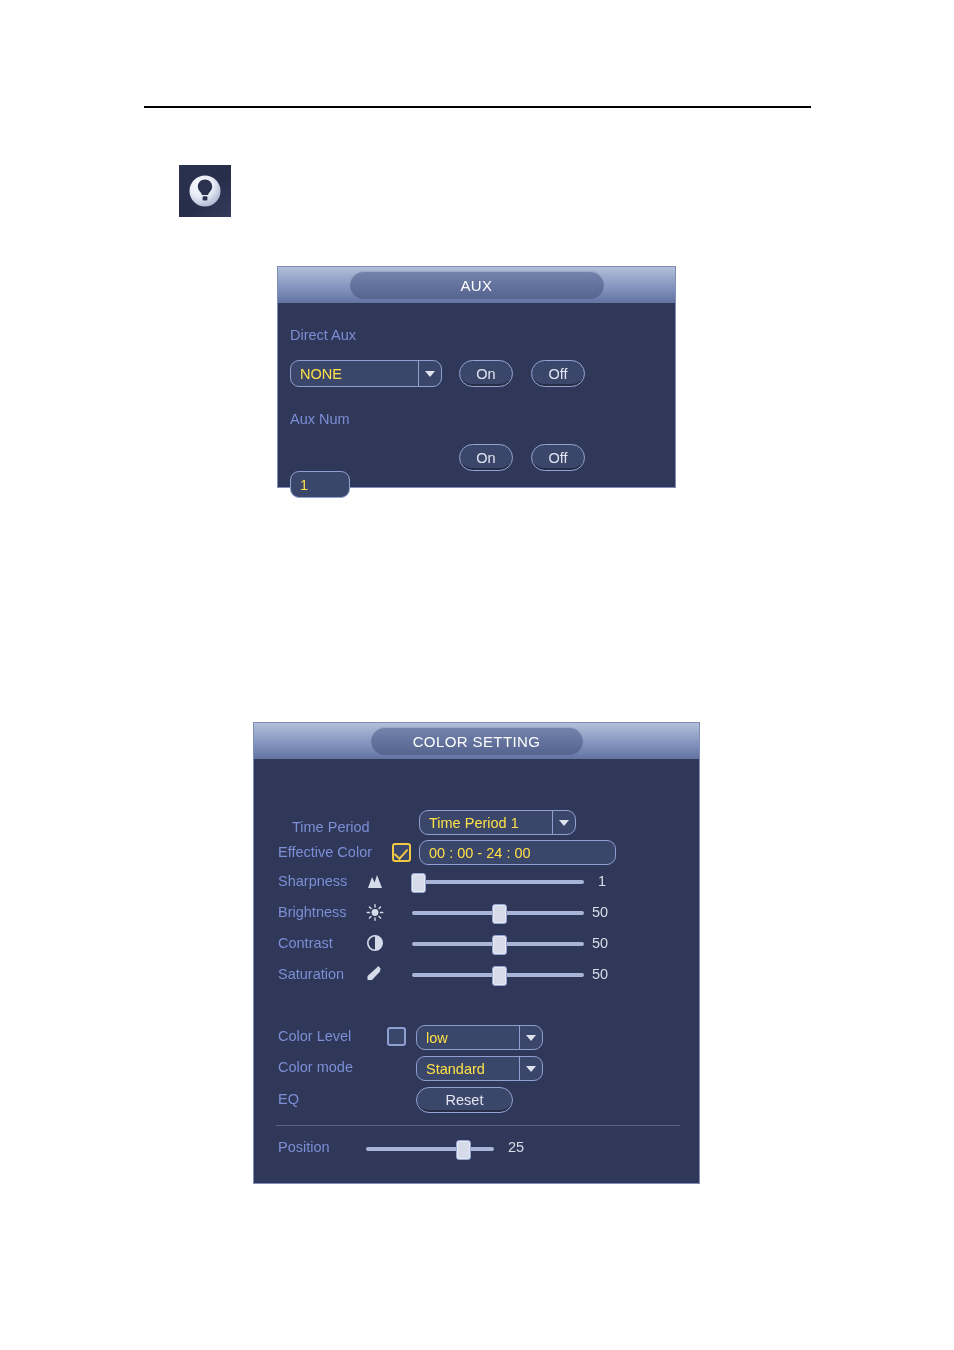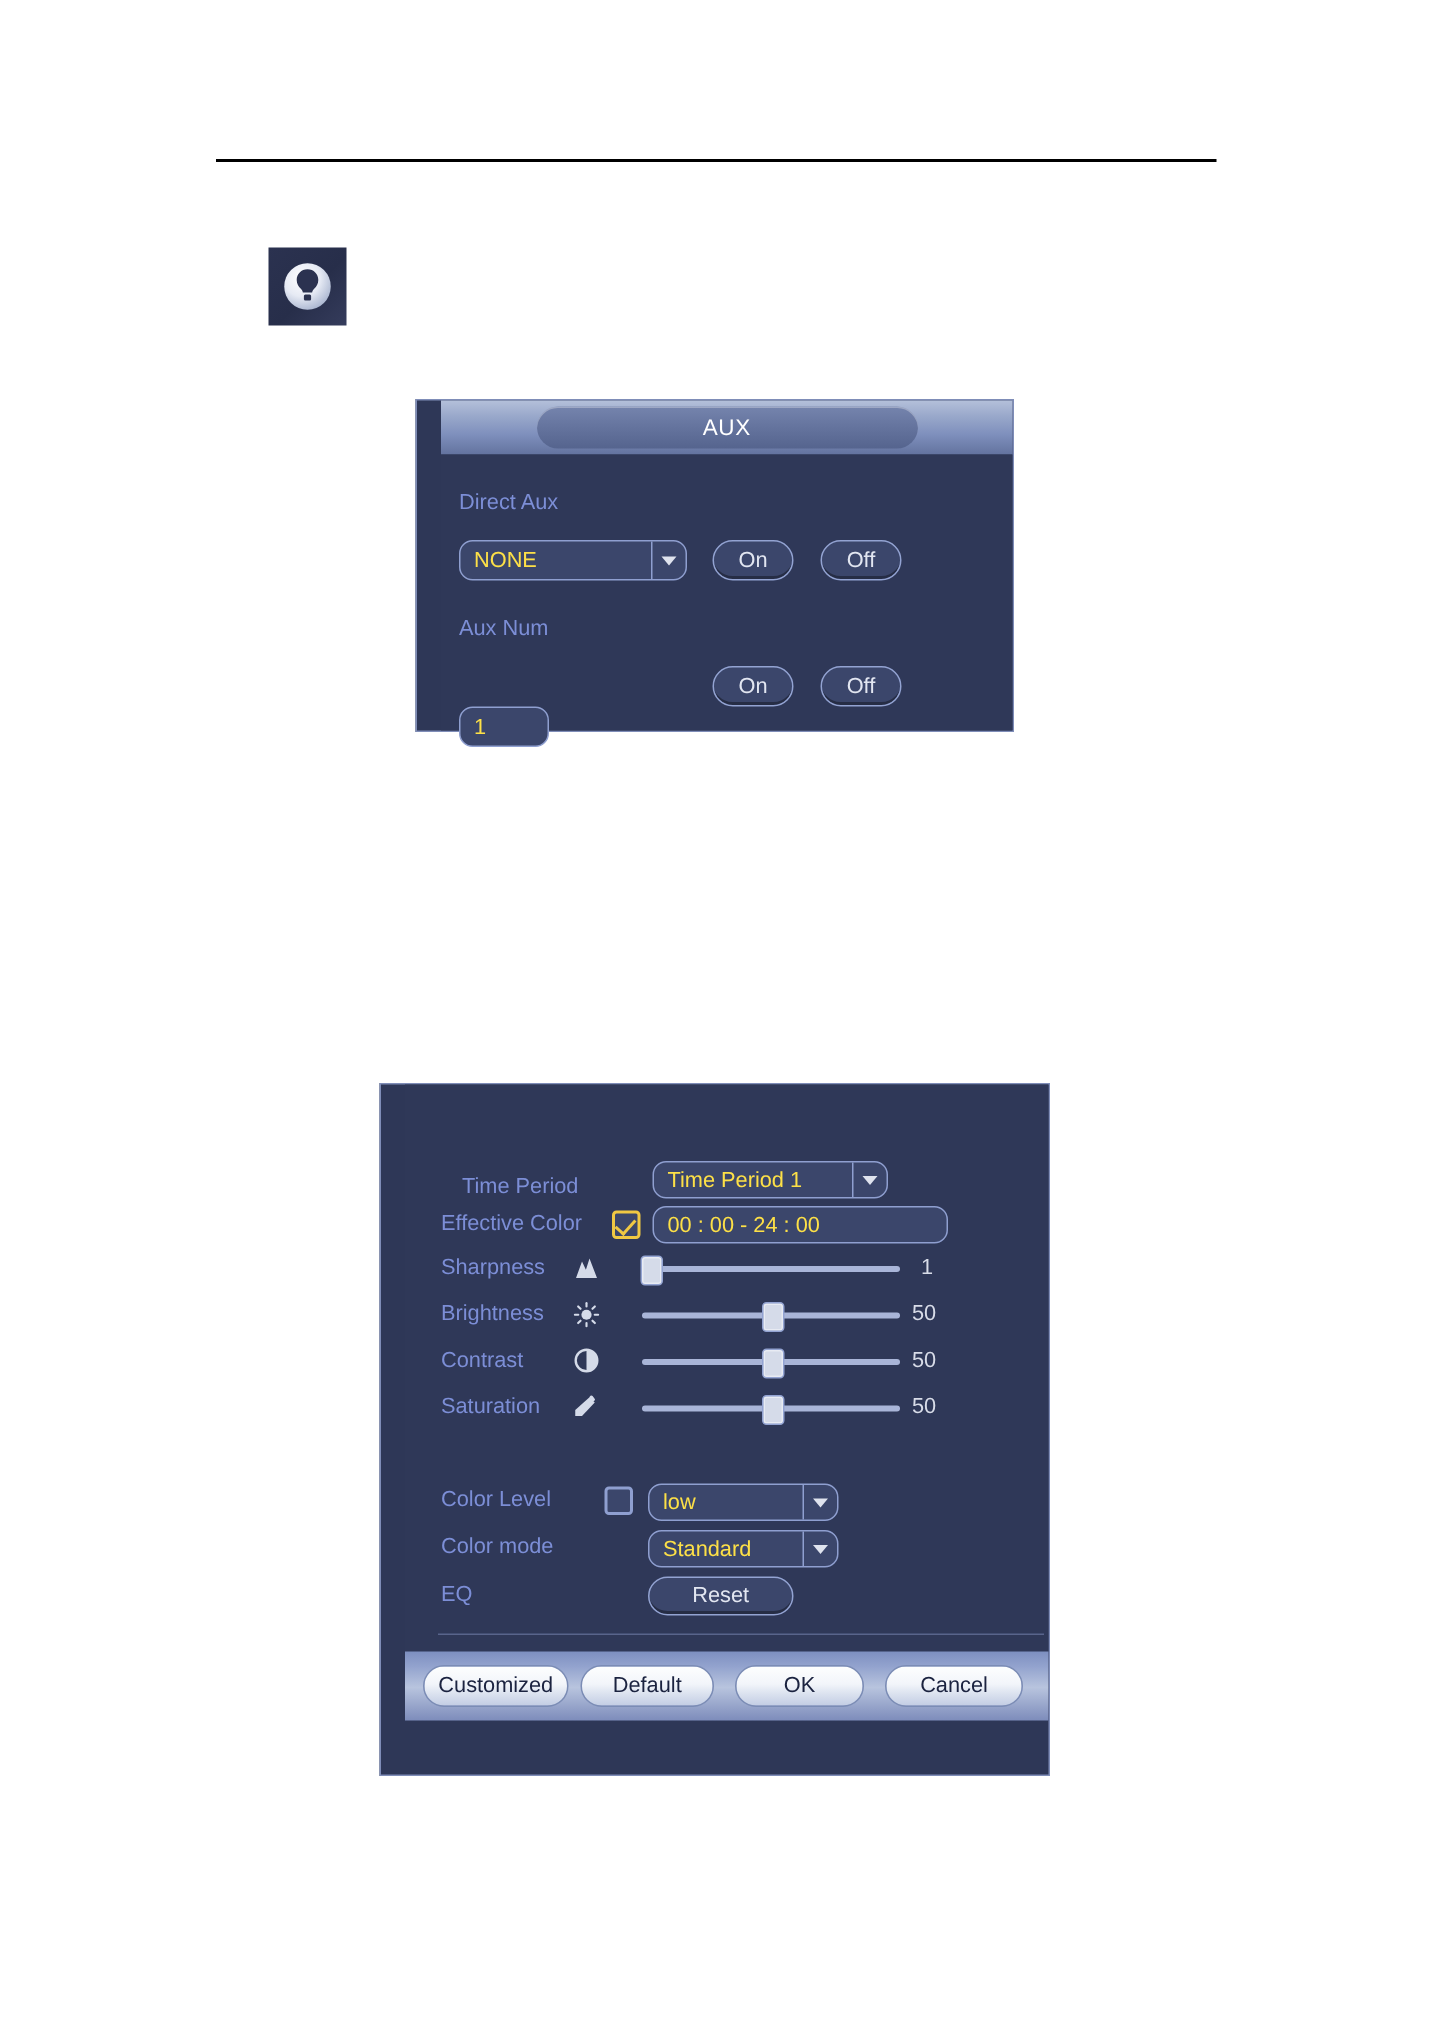--- a/index.html
+++ b/index.html
@@ -55,21 +55,20 @@
     justify-content: center;
   }
   .tip-icon svg { display: block; }
 
   
   .dvr-dialog {
     position: absolute;
     box-sizing: border-box;
     border: 1px solid #7f8db8;
     background: #2e3757;
-    padding-left: 16px;
   }
   .dvr-titlebar {
     position: relative;
     height: 36px;
     background: linear-gradient(to bottom, #b4c0da 0%, #9aa9cb 28%, #7f90bd 62%, #63739f 100%);
     display: flex;
     align-items: center;
     justify-content: center;
   }
   .dvr-title-pill {
@@ -276,20 +275,23 @@
 
     <div class="dvr-field" style="left:12px; top:141px; width:60px; height:27px;">
       <span class="fv">1</span>
     </div>
     <div class="dvr-btn" style="position:absolute; left:181px; top:141px; width:54px; height:27px;">On</div>
     <div class="dvr-btn" style="position:absolute; left:253px; top:141px; width:54px; height:27px;">Off</div>
   </div>
 </div>
 
 <div class="dvr-dialog" style="left:253px; top:722px; width:447px; height:462px;">
+  <div class="dvr-titlebar">
+    <div class="dvr-title-pill" style="width:212px;">COLOR SETTING</div>
+  </div>
   <div class="dvr-body" style="height:424px;">
 
     <div class="row" style="left:24px; top:60px;margin-left:14px;">
       <span class="dvr-label">Time Period</span>
     </div>
     <div class="dvr-field select" style="position:absolute; left:165px; top:51px; width:157px; height:25px;">
       <span class="fv">Time Period 1</span>
       <span class="arrowbox">
           <i class="caret"></i>
         </span>
@@ -401,21 +403,15 @@
 
     <div class="row" style="left:24px; top:380px;">
       <span class="dvr-label">Position</span>
     </div>
     <div class="dvr-slider" style="position:absolute; left:112px; top:380px; width:128px;">
       <div class="track"></div>
       <div class="thumb" style="left:75%;"></div>
     </div>
     <span class="dvr-value" style="position:absolute; left:254px; top:380px;">25</span>
 
-    <div class="dvr-actionbar">
-      <div class="action-btn" style="position:absolute; left:12px; width:97px;">Customized</div>
-      <div class="action-btn" style="position:absolute; left:117px; width:89px;">Default</div>
-      <div class="action-btn" style="position:absolute; left:220px; width:86px;">OK</div>
-      <div class="action-btn" style="position:absolute; left:320px; width:92px;">Cancel</div>
-    </div>
 
   </div>
 </div>
 
 </body></html>

